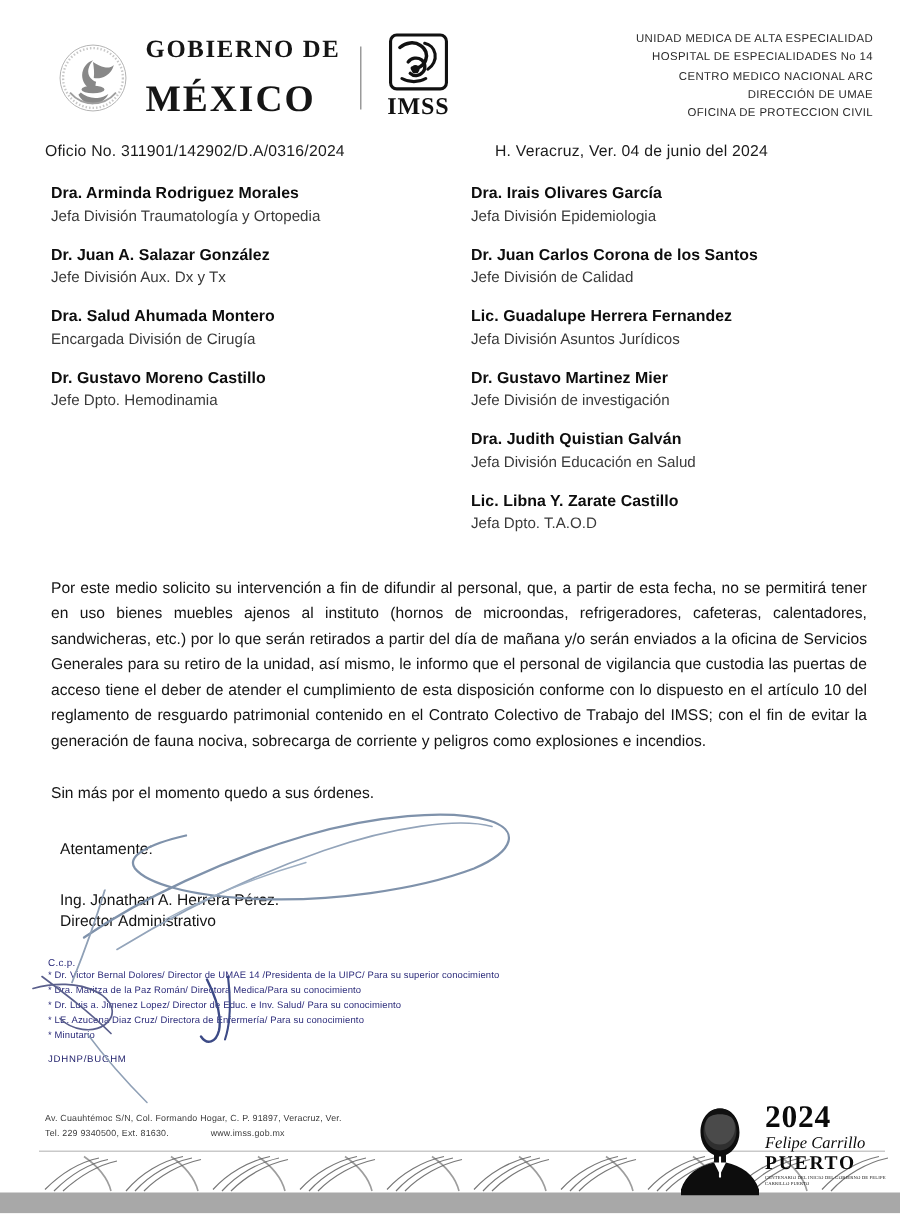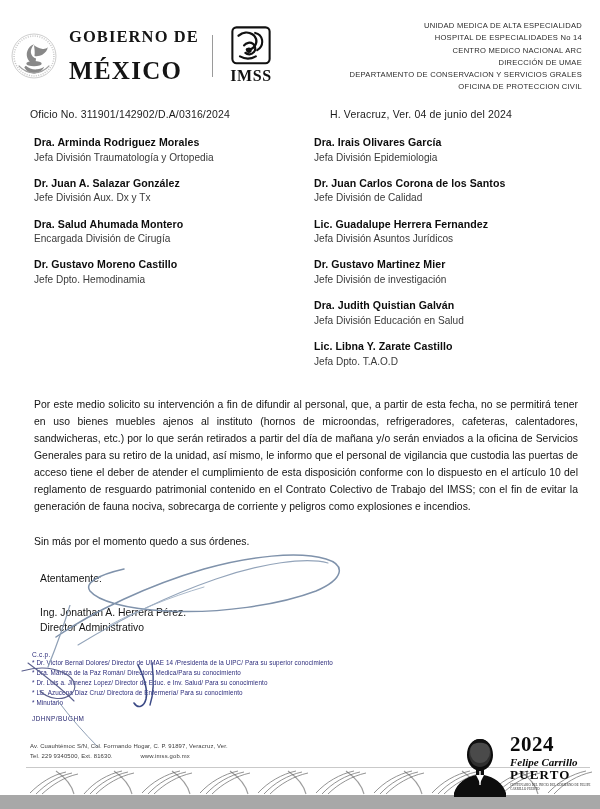--- a/index.html
+++ b/index.html
@@ -17,22 +17,22 @@
     height: 809px;
     overflow: hidden;
     background: #ffffff;
     margin: 0 auto;
   }
 
   
   .header {
     display: flex;
     justify-content: space-between;
-    align-items: center;
-    padding: 12px 18px 0 8px;
+    align-items: flex-end;
+    padding: 12px 18px 0 36px;
   }
   .brand-left {
     display: flex;
     align-items: center;
     gap: 9px;
     padding-top: 6px;
   }
   .eagle {
     width: 52px;
     height: 46px;
@@ -254,21 +254,21 @@
     color: #0a0a0a;
   }
   .emblem-text .yr {
     font-size: 21px;
     font-weight: bold;
     letter-spacing: .5px;
     line-height: 1;
   }
   .emblem-text .nm1 {
     font-size: 11px;
-    font-weight: bold;
+    font-weight: normal;
     font-style: italic;
     line-height: 1.1;
     margin-top: 1px;
   }
   .emblem-text .nm2 {
     font-size: 13px;
     font-weight: bold;
     letter-spacing: 1.2px;
     line-height: 1.05;
   }
@@ -318,21 +318,20 @@
         </svg>
         <div class="imss-word">IMSS</div>
       </div>
     </div>
 
     <div class="org-lines">
       <div>UNIDAD MEDICA DE ALTA ESPECIALIDAD</div>
       <div>HOSPITAL DE ESPECIALIDADES No 14</div>
       <div>CENTRO MEDICO NACIONAL ARC</div>
       <div>DIRECCIÓN DE UMAE</div>
-      <div>DEPARTAMENTO DE CONSERVACION Y SERVICIOS GRALES</div>
       <div>OFICINA DE PROTECCION CIVIL</div>
     </div>
   </div>
 
   <div class="oficio-row">
     <div class="oficio-no">Oficio No. 311901/142902/D.A/0316/2024</div>
     <div class="oficio-date">H. Veracruz, Ver.  04 de junio del 2024</div>
   </div>
 
   <div class="recipients">

